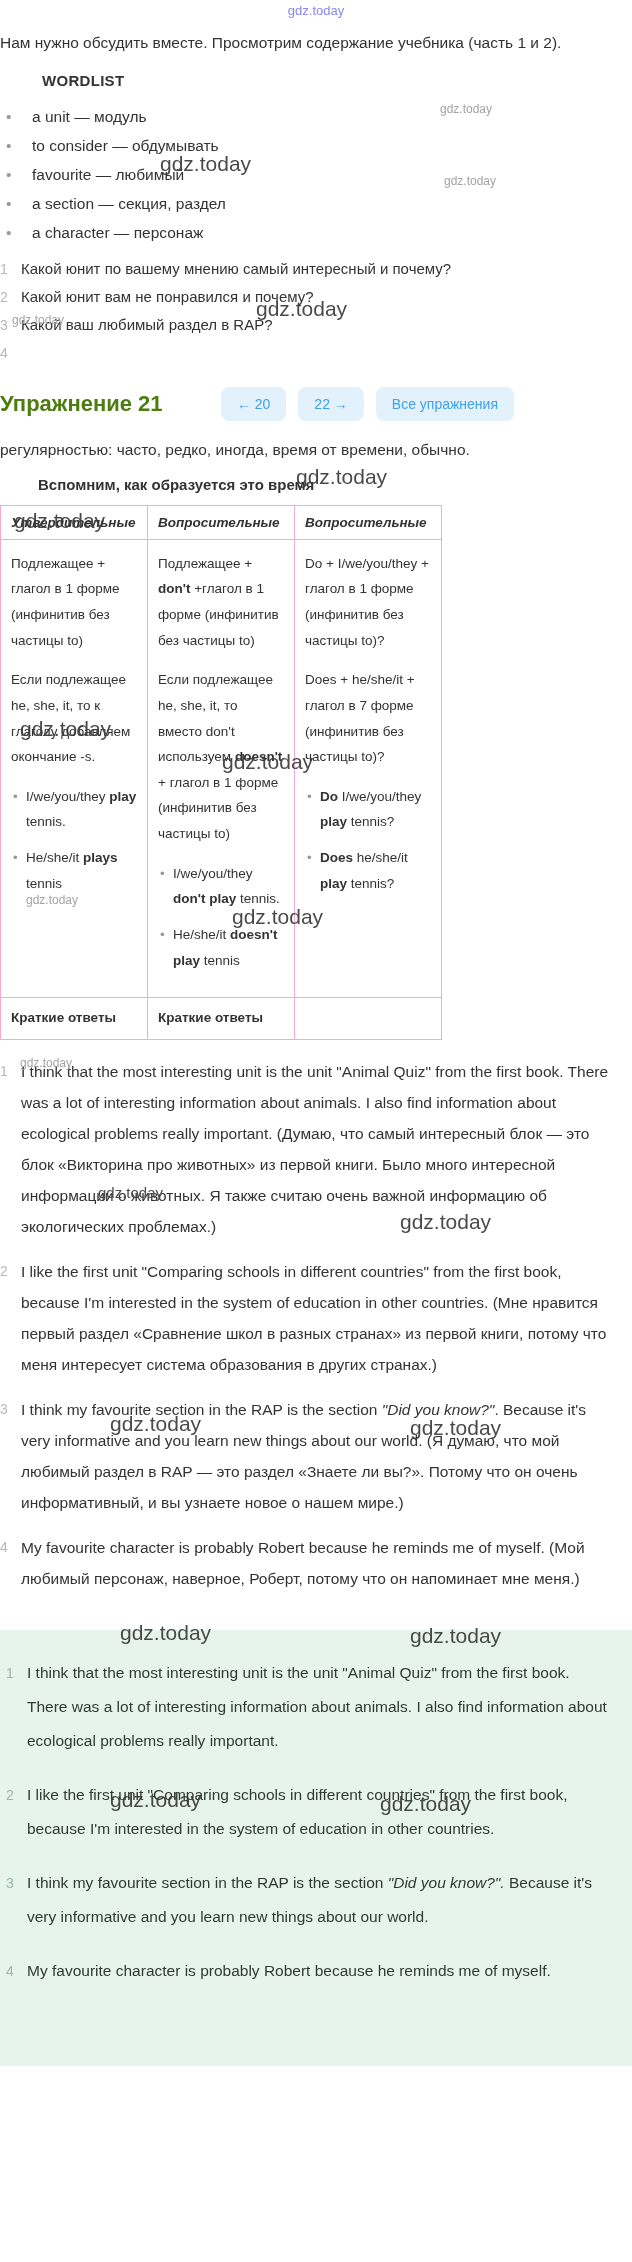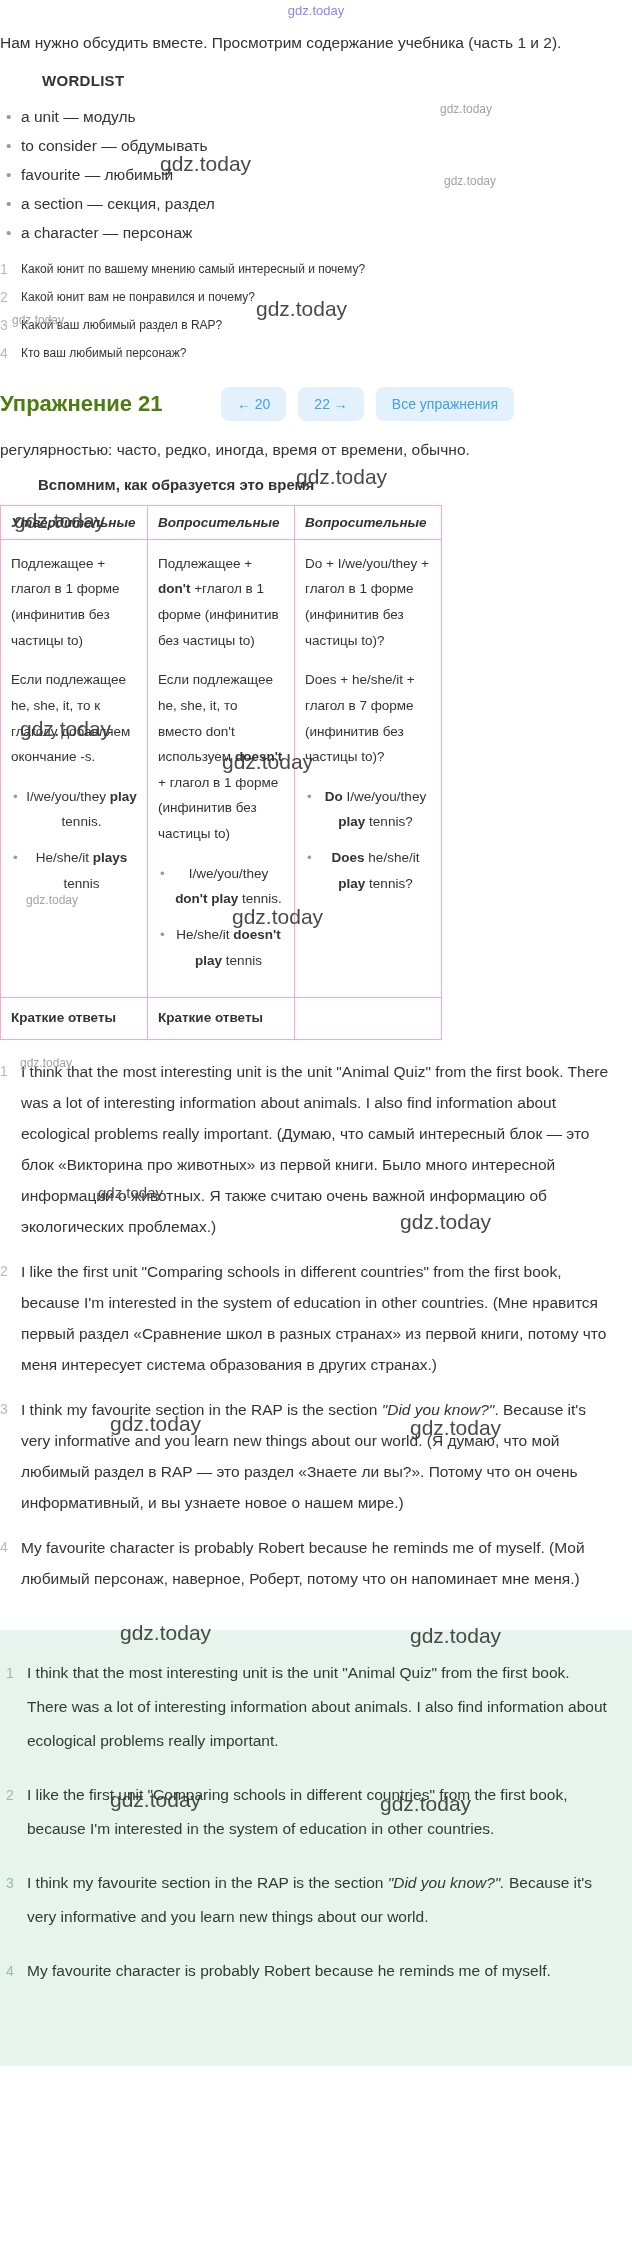--- a/index.html
+++ b/index.html
@@ -16,46 +16,46 @@
   .wm-sm { font-size:12px; color:#a3a3a3; }
 
   .main { position:relative; }
 
   .intro { font-size:15.5px; line-height:1.5; margin:6px 55px 0 0; }
 
   .wordlist-title { font-size:15px; font-weight:bold; margin-top:18px; letter-spacing:.3px;padding-left:42px; }
 
   .wordlist-wrap { position:relative; margin-top:13px; }
   .wordlist { list-style:none; }
-  .wordlist li { position:relative; padding-left:21px; font-size:15.5px; line-height:29px; }
+  .wordlist li { position:relative; padding-left:32px; font-size:15.5px; line-height:29px; }
   .wordlist li::before { content:"•"; position:absolute; left:6px; color:#999; }
 
   .questions { position:relative; margin-top:8px; }
   .q-item { display:flex; }
   .q-num { width:21px; flex-shrink:0; color:#b8b8b8; font-size:14px; line-height:28px; }
-  .q-text { font-size:12px; line-height:28px; }
+  .q-text { font-size:15px; line-height:28px; }
 
   .exercise-header { display:flex; align-items:center; margin-top:20px; }
   .exercise-title { font-size:22px; font-weight:bold; color:#4d7c0f; }
   .exercise-nav { display:flex; gap:12px; margin-left:auto; margin-right:118px; }
   .pill { background:#e2f1fc; color:#41a0ea; font-size:14px; padding:9px 16px; border-radius:8px;
           text-decoration:none; white-space:nowrap; cursor:pointer; }
 
   .task-area { position:relative; margin-top:18px; }
   .task-tail { font-size:15.5px; line-height:1.45; }
   .grammar-intro { font-size:15px; font-weight:bold; margin-top:14px;padding-left:38px; }
 
   .table-wrap { position:relative; margin-top:12px; width:442px; }
   table { border-collapse:collapse; width:442px; table-layout:fixed; }
   th, td { border:1px solid #f9a8d4; vertical-align:top; text-align:left; }
   th { font-style:italic; font-weight:bold; font-size:13.5px; padding:9px 10px; }
   td { font-size:13.5px; padding:11px 10px 14px 10px; line-height:1.9; }
   td p.rule { margin-bottom:14px; }
   .cell-ul { list-style:none; margin-top:2px; }
-  .cell-ul li { position:relative; padding-left:15px; margin-bottom:10px;text-align:center; }
+  .cell-ul li { position:relative; padding-left:15px; margin-bottom:10px; }
   .cell-ul li::before { content:"•"; position:absolute; left:2px; color:#999; }
   .table-footer td { font-weight:bold; line-height:1.4; padding:11px 10px; }
 
   .answers { position:relative; margin-top:16px; padding-right:20px; }
   .answer-item { display:flex; margin-bottom:14px; }
   .a-num { width:21px; flex-shrink:0; color:#b8b8b8; font-size:14px; line-height:31px; }
   .a-text { flex:1; font-size:15.5px; line-height:31px; }
 
   .green { background:#e7f4ed; flex:1; margin-top:22px; padding:26px 25px 30px 6px; position:relative; }
   .green .answer-item { margin-bottom:20px; }
@@ -96,21 +96,20 @@
       <div class="q-item">
         <span class="q-num">2</span>
         <span class="q-text">Какой юнит вам не понравился и почему?</span>
       </div>
       <div class="q-item">
         <span class="q-num">3</span>
         <span class="q-text">Какой ваш любимый раздел в RAP?</span>
       </div>
       <div class="q-item">
         <span class="q-num">4</span>
-        <span class="q-text">Кто ваш любимый персонаж?</span>
       </div>
       <div class="wm wm-lg" style="left:256px;top:42px;">gdz.today</div>
       <div class="wm wm-sm" style="left:12px;top:58px;">gdz.today</div>
     </div>
 
     <div class="exercise-header">
       <h2 class="exercise-title">Упражнение 21</h2>
       <nav class="exercise-nav">
         <a class="pill">←  20</a>
         <a class="pill">22  →</a>

